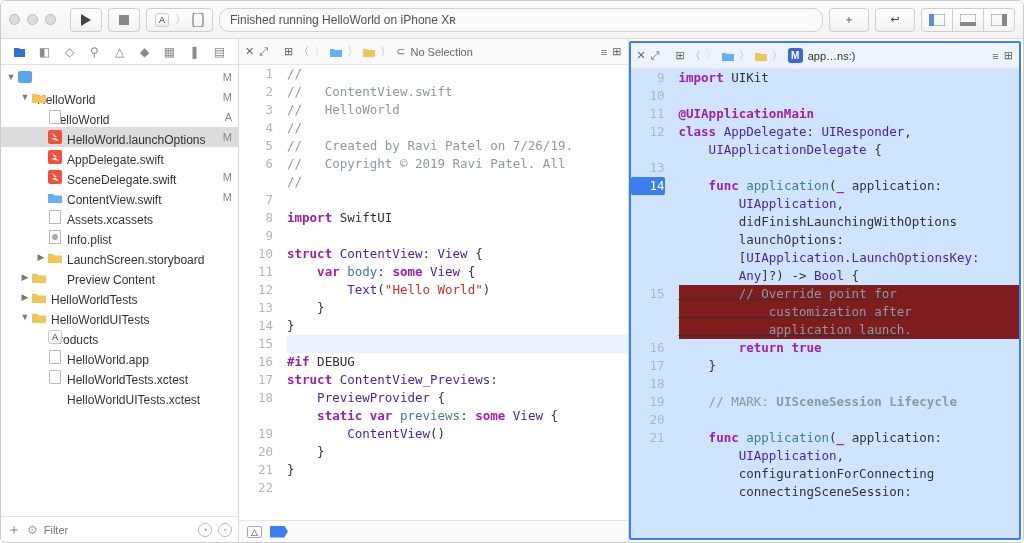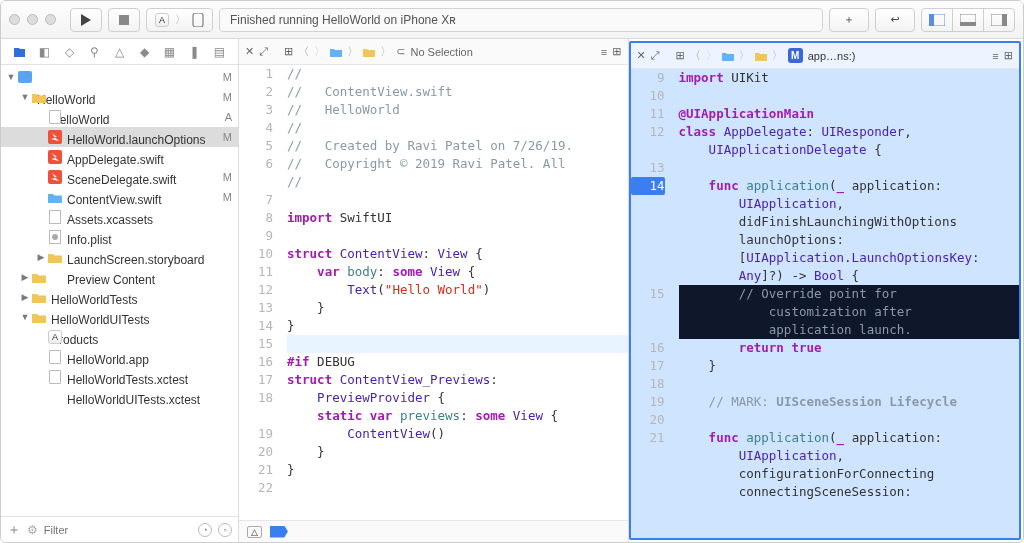--- a/index.html
+++ b/index.html
@@ -8,21 +8,21 @@
 
 .toolbar { height: 38px; background: linear-gradient(#fdfdfd,#f3f3f3); border-bottom: 1px solid #d9d9d9; display: flex; align-items: center; padding: 0 8px; gap: 6px; }
 .traffic { display: flex; gap: 7px; margin-right: 8px; }
 .dot { width: 11px; height: 11px; border-radius: 50%; background: #ddd; border: 0.5px solid #bbb; }
 .tb-btn { height: 24px; min-width: 32px; border: 1px solid #cfcfcf; border-radius: 4px; background: linear-gradient(#fff,#f3f3f3); display: flex; align-items: center; justify-content: center; font-size: 11px; color: #444; }
 .tb-group { display: flex; }
 .tb-group .tb-btn { border-radius: 0; margin-left: -1px; }
 .tb-group .tb-btn:first-child { border-radius: 4px 0 0 4px; margin-left: 0; }
 .tb-group .tb-btn:last-child { border-radius: 0 4px 4px 0; }
 .scheme { display: flex; align-items: center; height: 24px; border: 1px solid #cfcfcf; border-radius: 4px; background: linear-gradient(#fff,#f3f3f3); padding: 0 8px; gap: 6px; font-size: 11px; min-width: 44px; justify-content: center;}
-.status { flex: 1; height: 24px; border: 1px solid #d3d3d3; border-radius: 4px; background: #fafafa; display: flex; align-items: center; padding: 0 10px; font-size: 12px; color: #555; }
+.status { flex: 1; height: 24px; border: 1px solid #d3d3d3; border-radius: 10px; background: #fafafa; display: flex; align-items: center; padding: 0 10px; font-size: 12px; color: #555; }
 
 
 .main { display: flex; height: calc(100% - 38px); }
 
 
 .nav { width: 238px; border-right: 1px solid #dcdcdc; display: flex; flex-direction: column; background: #fff; }
 .nav-tabs { height: 26px; border-bottom: 1px solid #e2e2e2; display: flex; align-items: center; justify-content: space-around; padding: 0 6px; }
 .nav-tabs .icon { width: 16px; height: 16px; display: flex; align-items: center; justify-content: center; color: #8a8a8a; }
 .nav-tabs .icon.active { color: #2f6fd8; }
 .tree { flex: 1; overflow: auto; padding-top: 2px; }
@@ -53,21 +53,21 @@
 .src div { height: 18px; white-space: pre; }
 .kw { color: #a21caf; font-weight: 700; }
 .typ { color: #4b21b0; }
 .str { color: #d12f1b; }
 .cmt { color: #8a99a6; }
 .fn { color: #3e8087; }
 .currline { background: #e8f4ff; }
 .hlgut { background: #3a7ef0; color: #fff !important; border-radius: 2px; }
 .pane.right .code { background: #cfe4ff; }
 .pane.right .gutter { background: #cfe4ff; }
-.pane.right .src div.sel { background: #0f172a; }
+.pane.right .src div.sel { background: #7f1d1d; text-decoration: underline; }
 .bottom-strip { height: 22px; border-top: 1px solid #e6e6e6; display:flex; align-items:center; padding:0 8px; gap:8px; background:#fafafa;}
 .tag-shape { width:18px; height:12px; background:#3a7ef0; clip-path: polygon(0 0, 80% 0, 100% 50%, 80% 100%, 0 100%); }
 
 
 svg { display: block; }
 .folder-blue { fill: #63b1f7; }
 .folder-yellow { fill: #f0c756; }
 .swift-ico { width:14px;height:14px;background:#f05138;border-radius:2px;position:relative;}
 .swift-ico::after{content:"";position:absolute;inset:2px;background:#fff;clip-path:polygon(20% 10%,70% 50%,40% 45%,90% 90%,10% 70%,50% 60%);} 
 .doc-ico { width:12px;height:14px;border:1px solid #bbb;border-radius:1px;background:#fff;}

